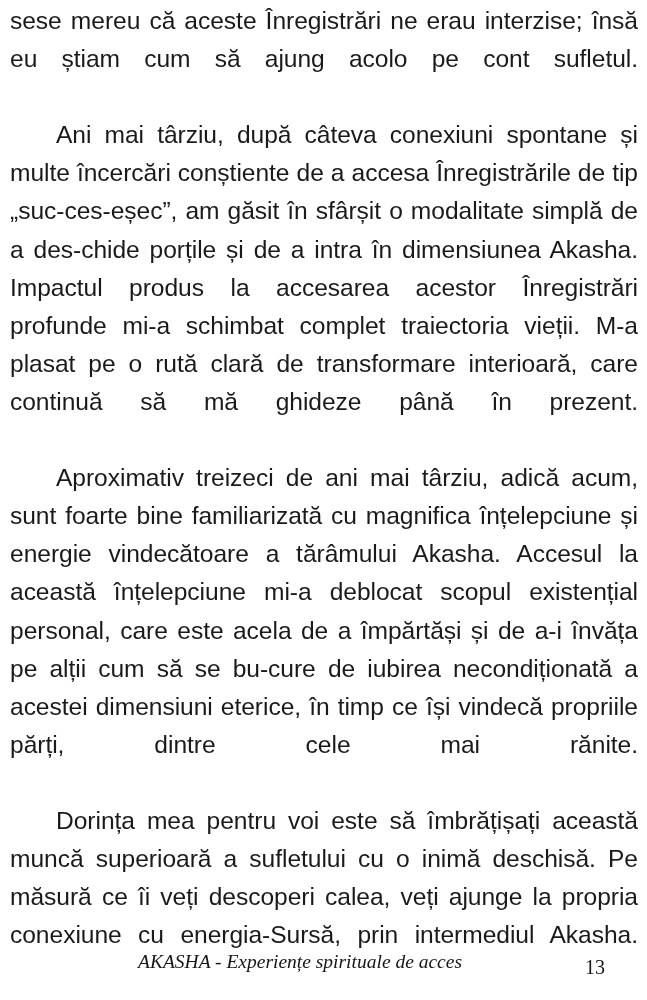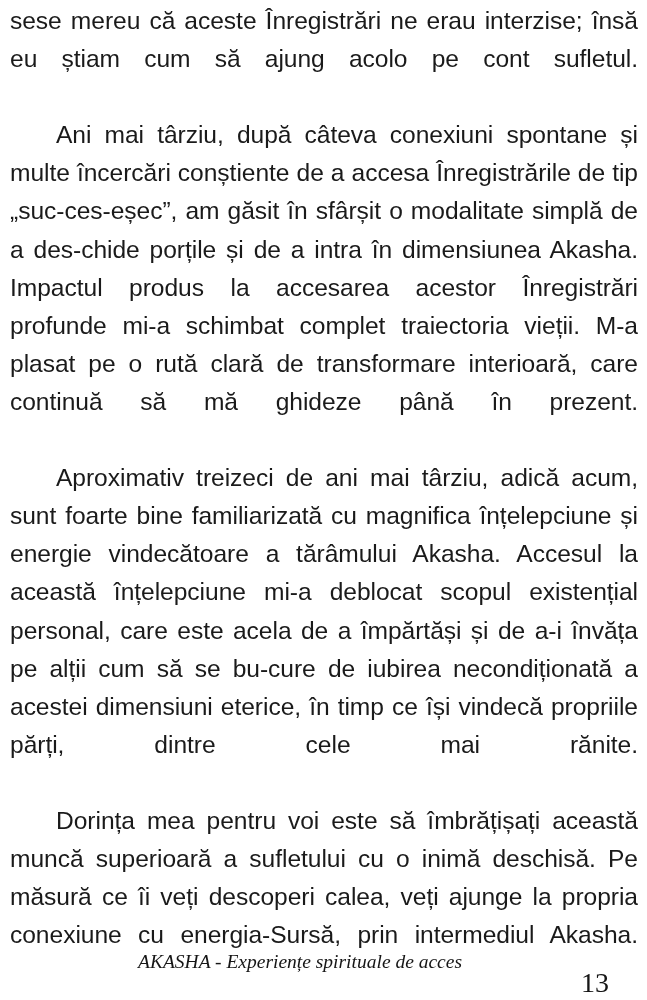--- a/index.html
+++ b/index.html
@@ -74,25 +74,25 @@
     color: #161616;
   }
 
   .running-title .line2 {
     display: block;
   }
 
   .page-number {
     position: absolute;
     left: 560px;
-    top: 20px;
+    top: 4px;
     width: 70px;
     text-align: center;
     font-family: "Liberation Serif", serif;
-    font-size: 28px;
+    font-size: 20px;
     line-height: 26px;
     color: #161616;
   }
 </style>
 </head>
 <body>
 
 <div class="page">
 
   <div class="body-text">

